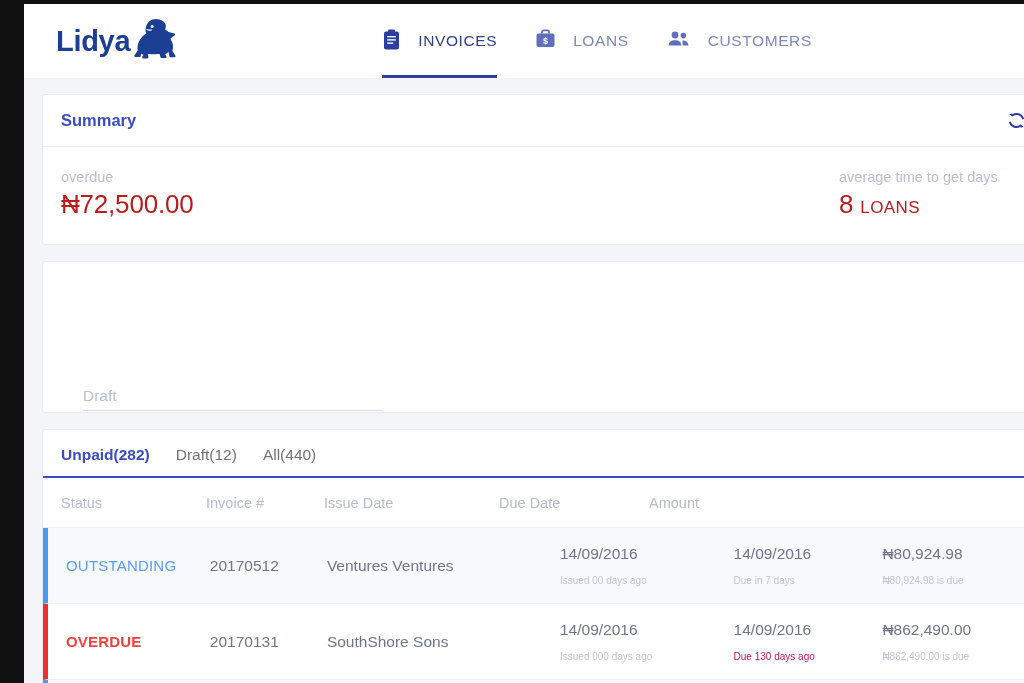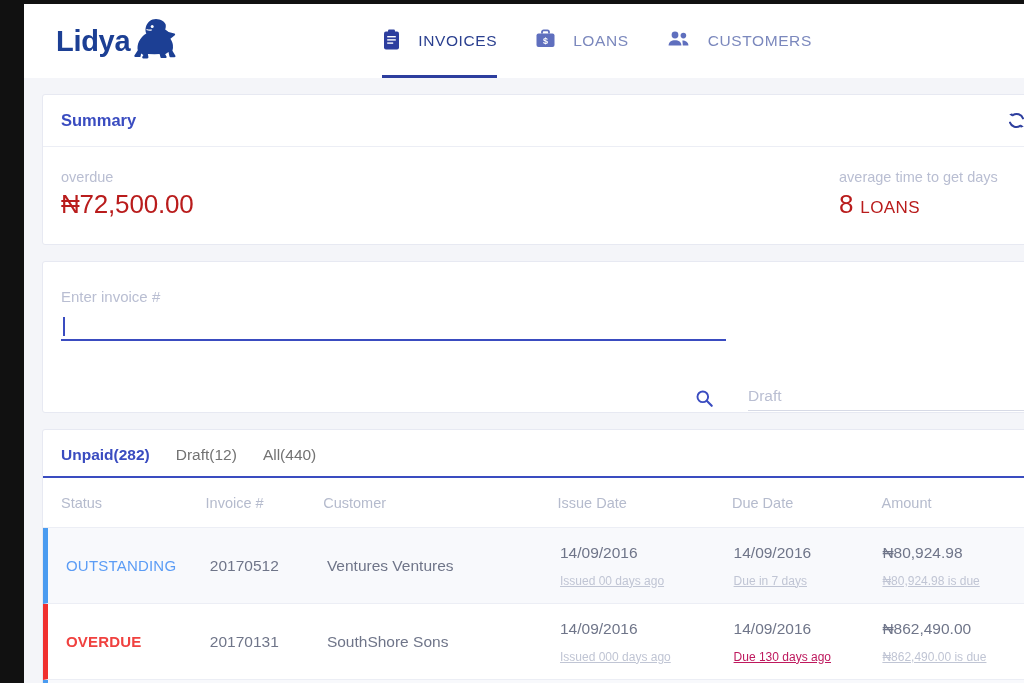--- a/index.html
+++ b/index.html
@@ -199,21 +199,21 @@
     cursor: pointer;
   }
   .row.alt { background: #f8f9fc; }
   .row.bar-blue { border-left-color: #4a9bf0; }
   .row.bar-red  { border-left-color: #f0302f; }
   .cell { font-size: 15.5px; color: #6f7589; }
   .status-text { font-size: 15px; letter-spacing: 0.2px; }
   .status-outstanding { color: #5b9cf5; }
   .status-overdue { color: #f0413f; font-weight: bold; }
   .line-main { font-size: 15.5px; color: #6f7589; }
-  .line-sub { font-size: 12px; color: #c0c5d4; margin-top: 12px; text-decoration: underline; }
+  .line-sub { font-size: 10px; color: #c0c5d4; margin-top: 12px; }
   .line-sub.red { color: #be185d; }
 </style>
 </head>
 <body>
 
 <div id="viewport">
 
   <div class="topbar">
     <div class="brand">
       <span class="brand-word">Lidya</span>
@@ -292,53 +292,39 @@
         <div class="stat-label">average time to get days</div>
         <div class="stat-value">
           <span>8</span>
           <span class="unit">LOANS</span>
         </div>
       </div>
     </div>
   </div>
 
   <div class="card search-card">
-    <div class="field field-invoice">
-      <div class="field-label">Enter invoice #</div>
-      <div class="field-line">
-        <span class="caret"></span>
-        <span></span>
-      </div>
-      <span class="search-icon-wrap">
-        <svg width="19" height="19" viewBox="0 0 20 20">
-          <circle cx="8.2" cy="8.2" r="5.6" fill="none" stroke="#3a4cc0" stroke-width="2"></circle>
-          <path d="M12.6 12.6l5 5" stroke="#3a4cc0" stroke-width="2.3" stroke-linecap="round"></path>
-        </svg>
-      </span>
-    </div>
 
     <div class="field field-date">
       <div class="date-line">
         <span class="date-placeholder">Draft</span>
 
       </div>
     </div>
   </div>
 
   <div class="card list-card">
     <div class="tabs">
       <span class="tab active">Unpaid(282)</span>
       <span class="tab">Draft(12)</span>
       <span class="tab">All(440)</span>
     </div>
 
     <div class="thead">
       <span class="th c-status">Status</span>
       <span class="th c-invoice">Invoice #</span>
-      <span class="th c-customer">Customer</span>
       <span class="th c-issue">Issue Date</span>
       <span class="th c-due">Due Date</span>
       <span class="th c-amount">Amount</span>
     </div>
 
     <div class="row alt bar-blue">
       <span class="c-status status-text status-outstanding">OUTSTANDING</span>
       <span class="cell c-invoice">20170512</span>
       <span class="cell c-customer">Ventures Ventures</span>
       <span class="c-issue">

